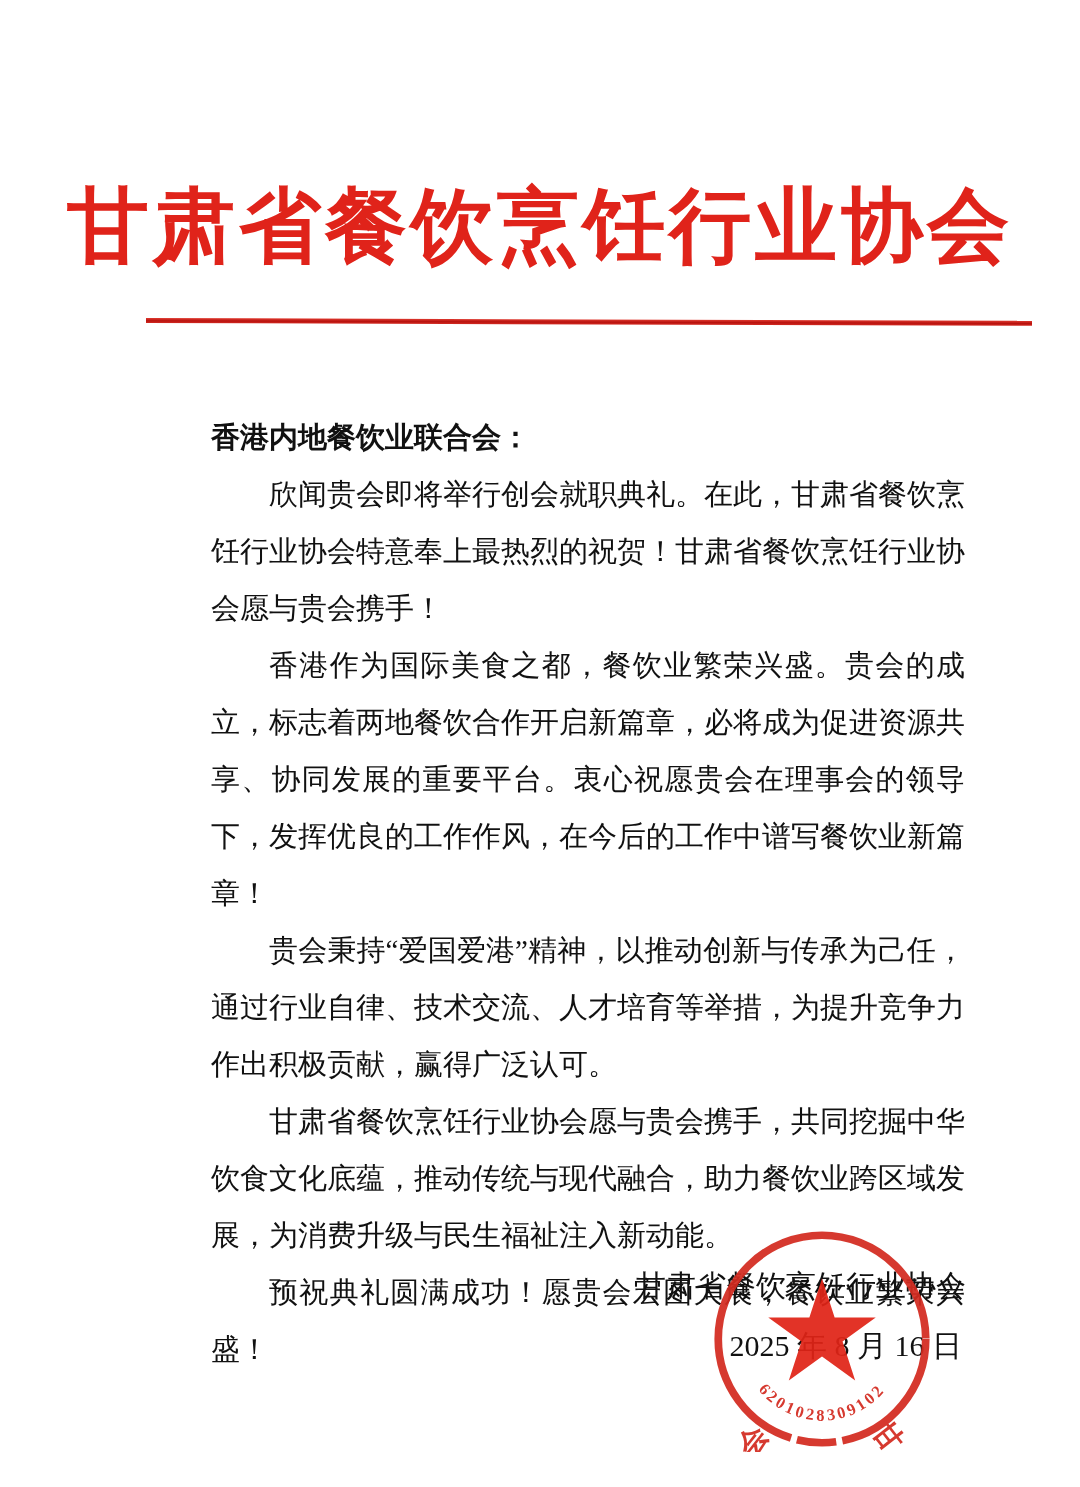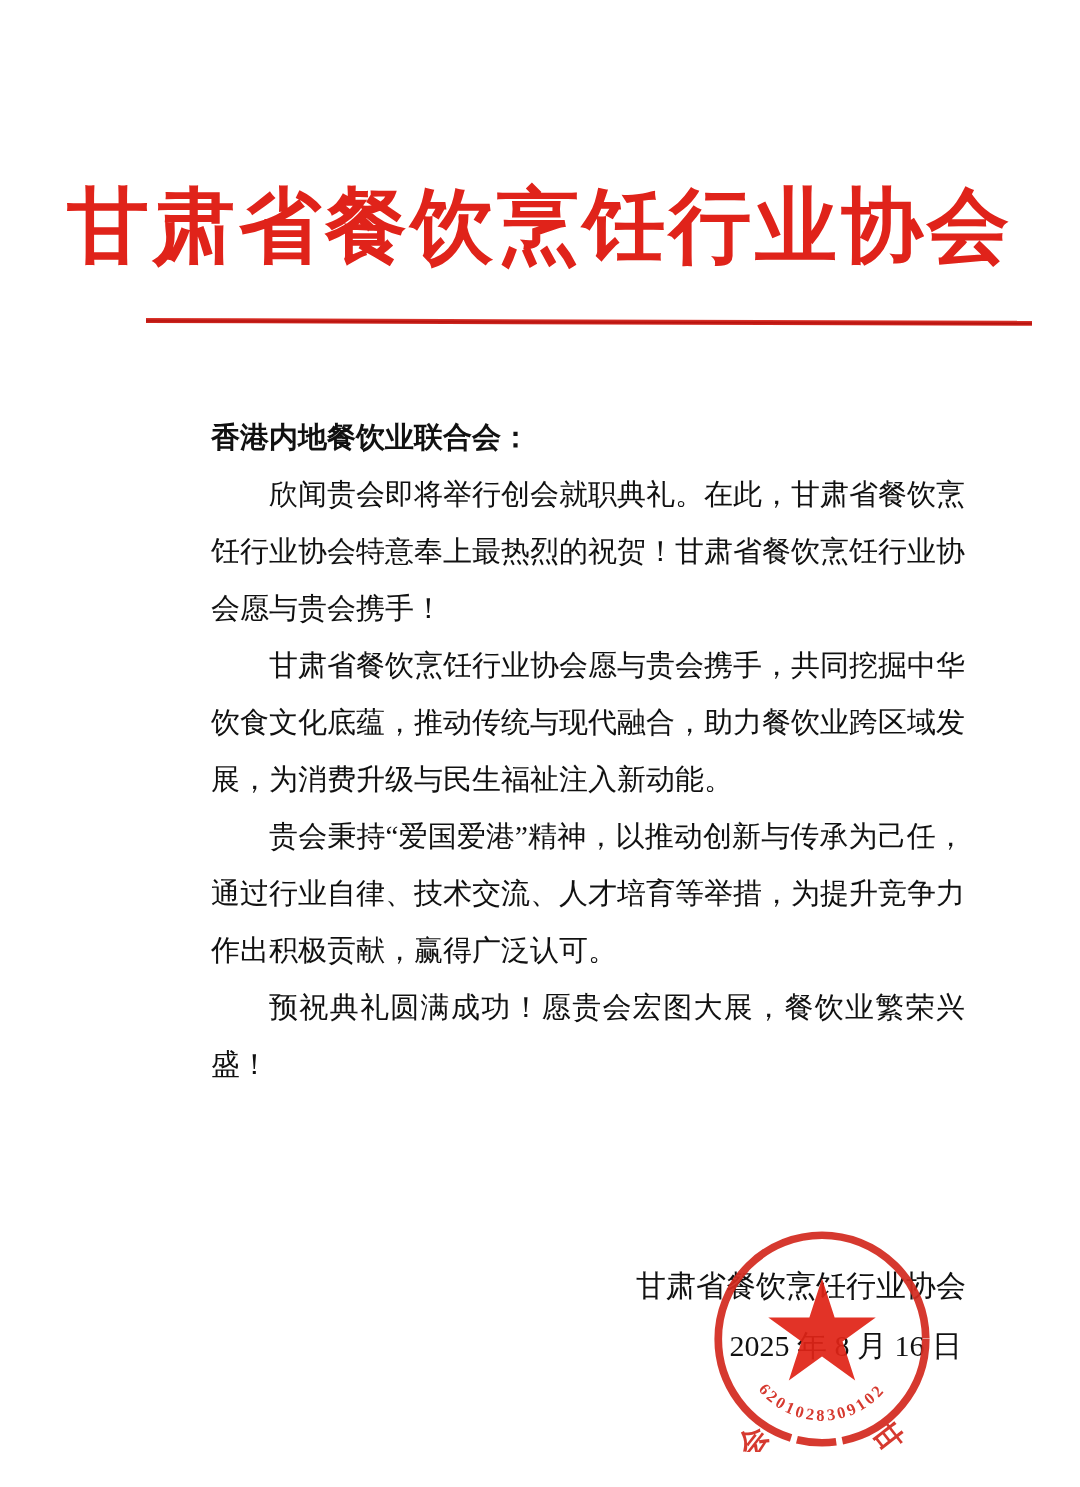--- a/index.html
+++ b/index.html
@@ -70,22 +70,23 @@
 
 <div class="page">
 
   <div class="letterhead-title">甘肃省餐饮烹饪行业协会</div>
 
   <div class="rule"></div>
 
   <div class="body-text">
     <p class="salutation">香港内地餐饮业联合会：</p>
     <p>欣闻贵会即将举行创会就职典礼。在此，甘肃省餐饮烹饪行业协会特意奉上最热烈的祝贺！甘肃省餐饮烹饪行业协会愿与贵会携手！</p>
+    <p>香港作为国际美食之都，餐饮业繁荣兴盛。贵会的成立，标志着两地餐饮合作开启新篇章，必将成为促进资源共享、协同发展的重要平台。衷心祝愿贵会在理事会的领导下，发挥优良的工作作风，在今后的工作中谱写餐饮业新篇章！</p>
+    <p>贵会秉持“爱国爱港”精神，以推动创新与传承为己任，通过行业自律、技术交流、人才培育等举措，为提升竞争力作出积极贡献，赢得广泛认可。</p>
     <p>甘肃省餐饮烹饪行业协会愿与贵会携手，共同挖掘中华饮食文化底蕴，推动传统与现代融合，助力餐饮业跨区域发展，为消费升级与民生福祉注入新动能。</p>
-    <p>贵会秉持“爱国爱港”精神，以推动创新与传承为己任，通过行业自律、技术交流、人才培育等举措，为提升竞争力作出积极贡献，赢得广泛认可。</p>
     <p>预祝典礼圆满成功！愿贵会宏图大展，餐饮业繁荣兴盛！</p>
   </div>
 
   <div class="signature-block">
     <div class="sig-name">甘肃省餐饮烹饪行业协会</div>
     <div class="sig-date">2025 年 8 月 16 日</div>
   </div>
 
   <div class="seal">
     <svg viewBox="0 0 220 220" xmlns="http://www.w3.org/2000/svg">

